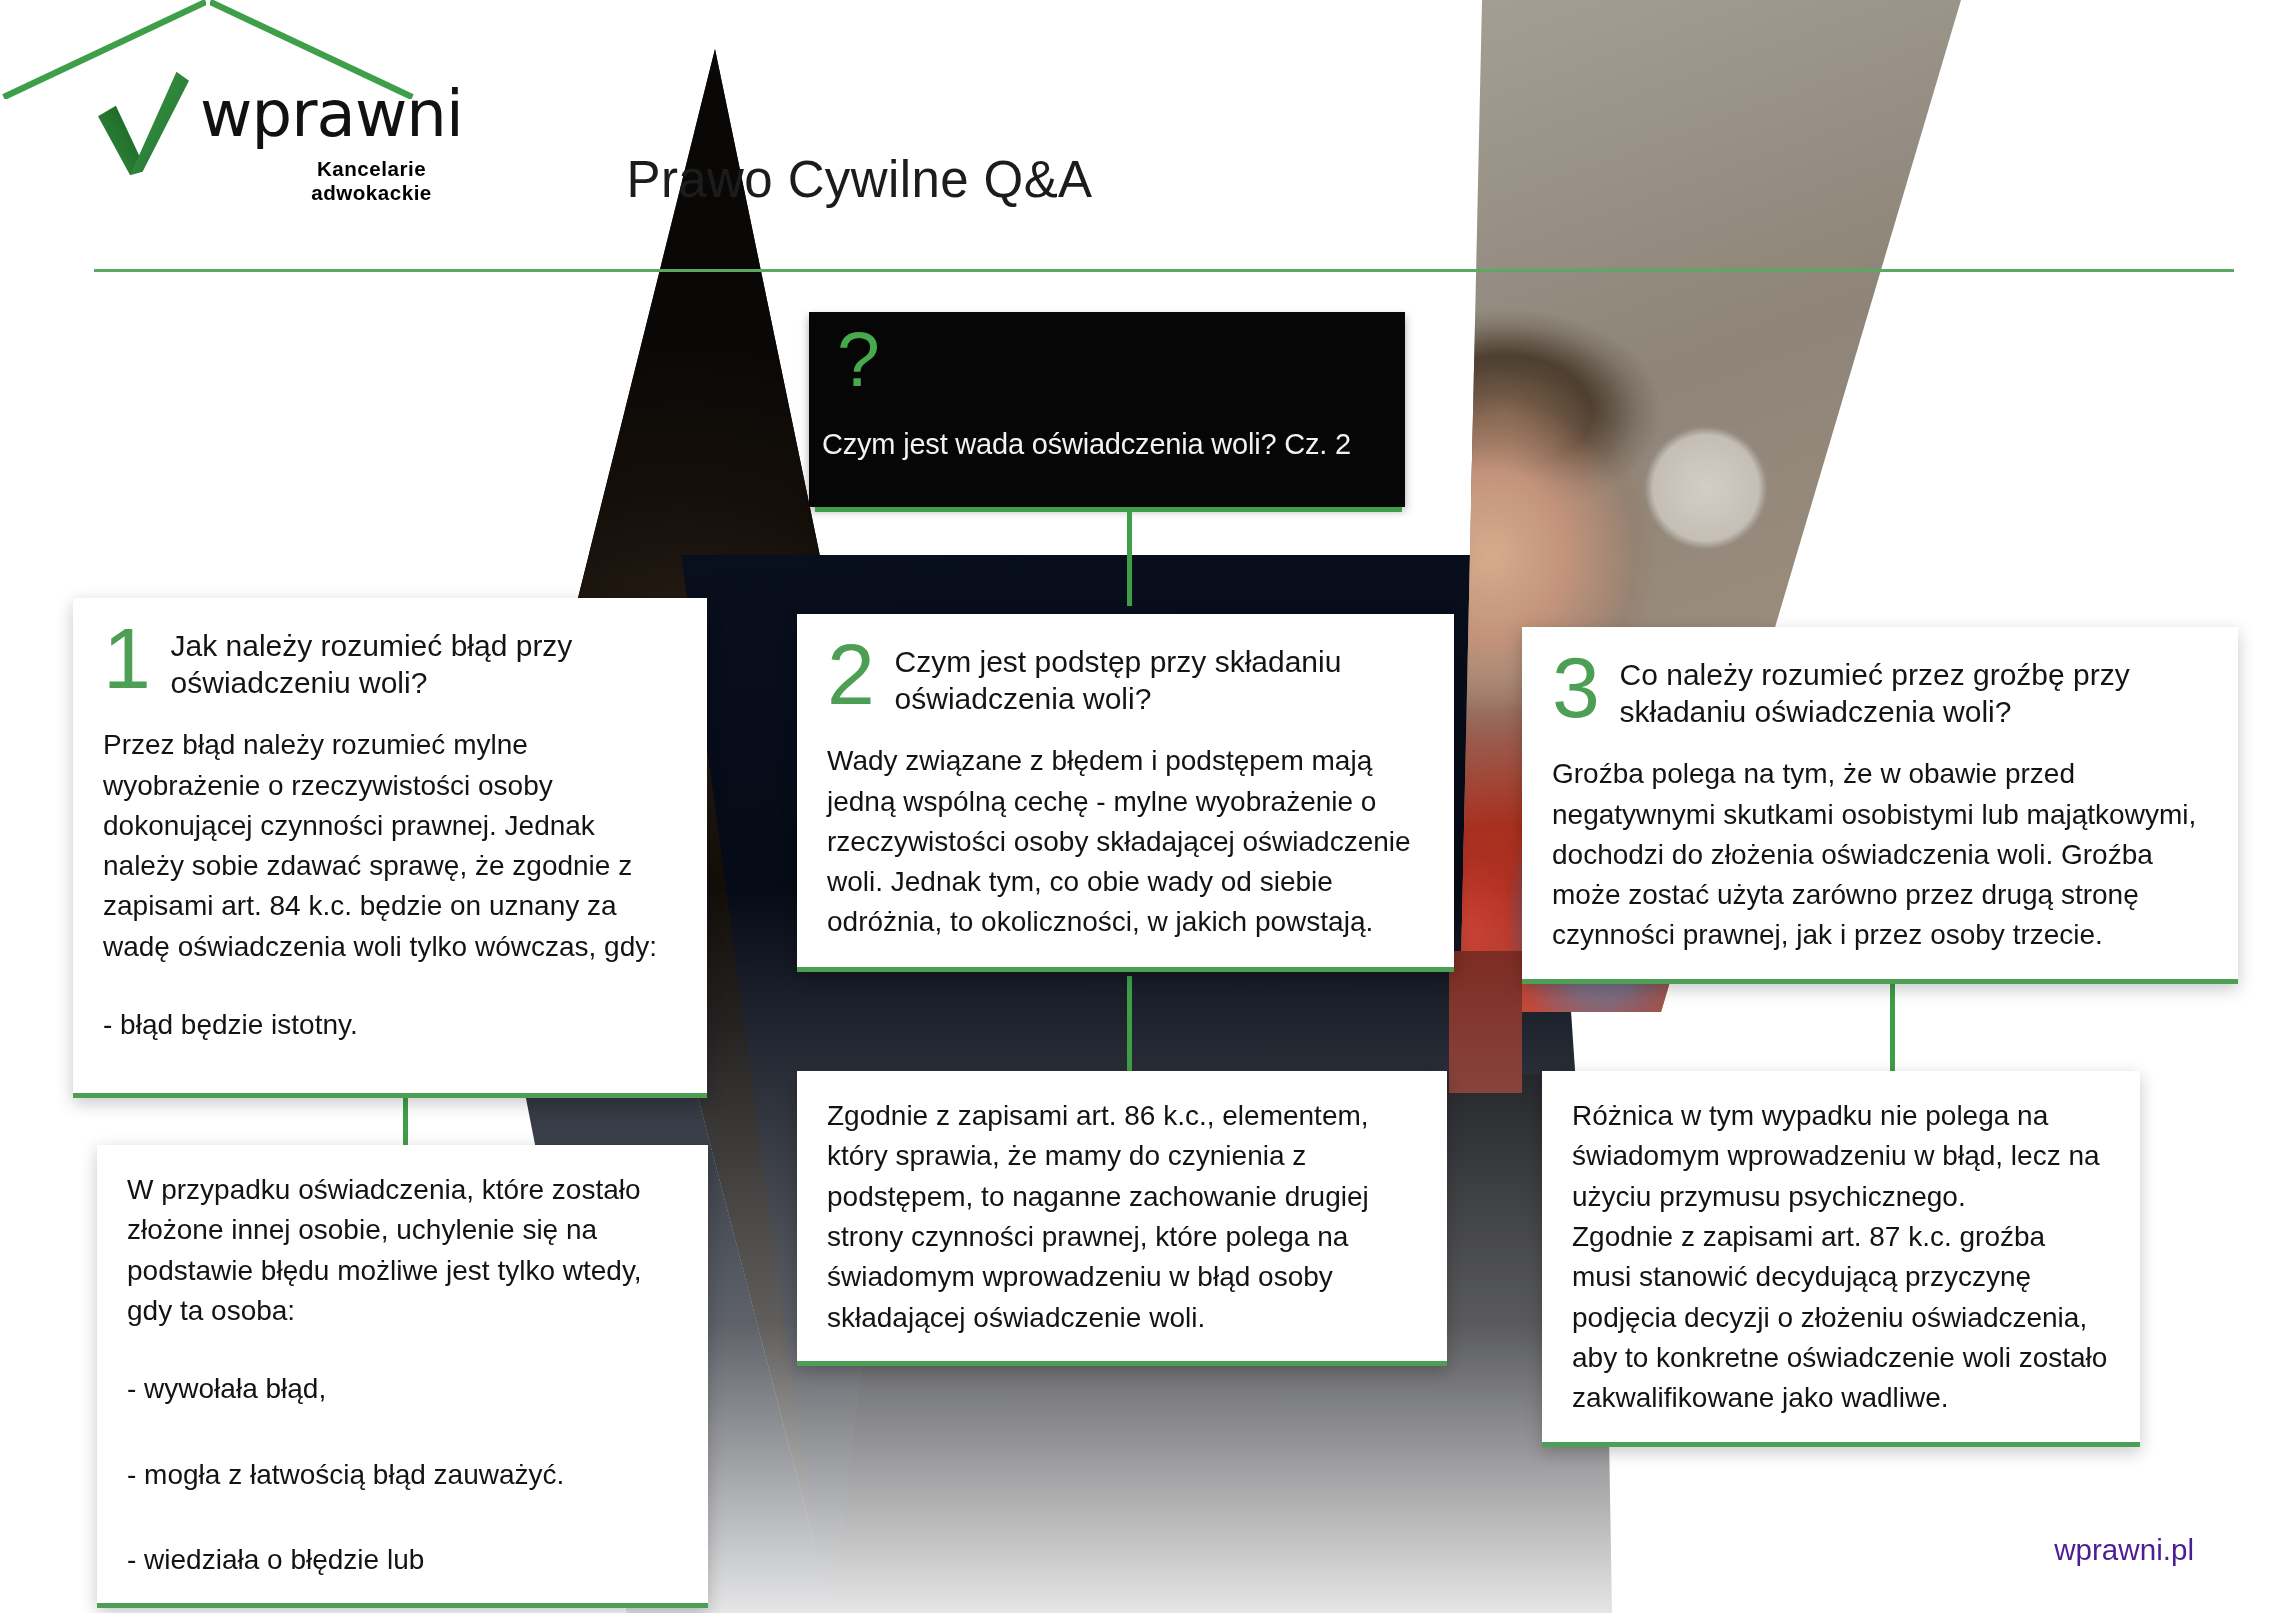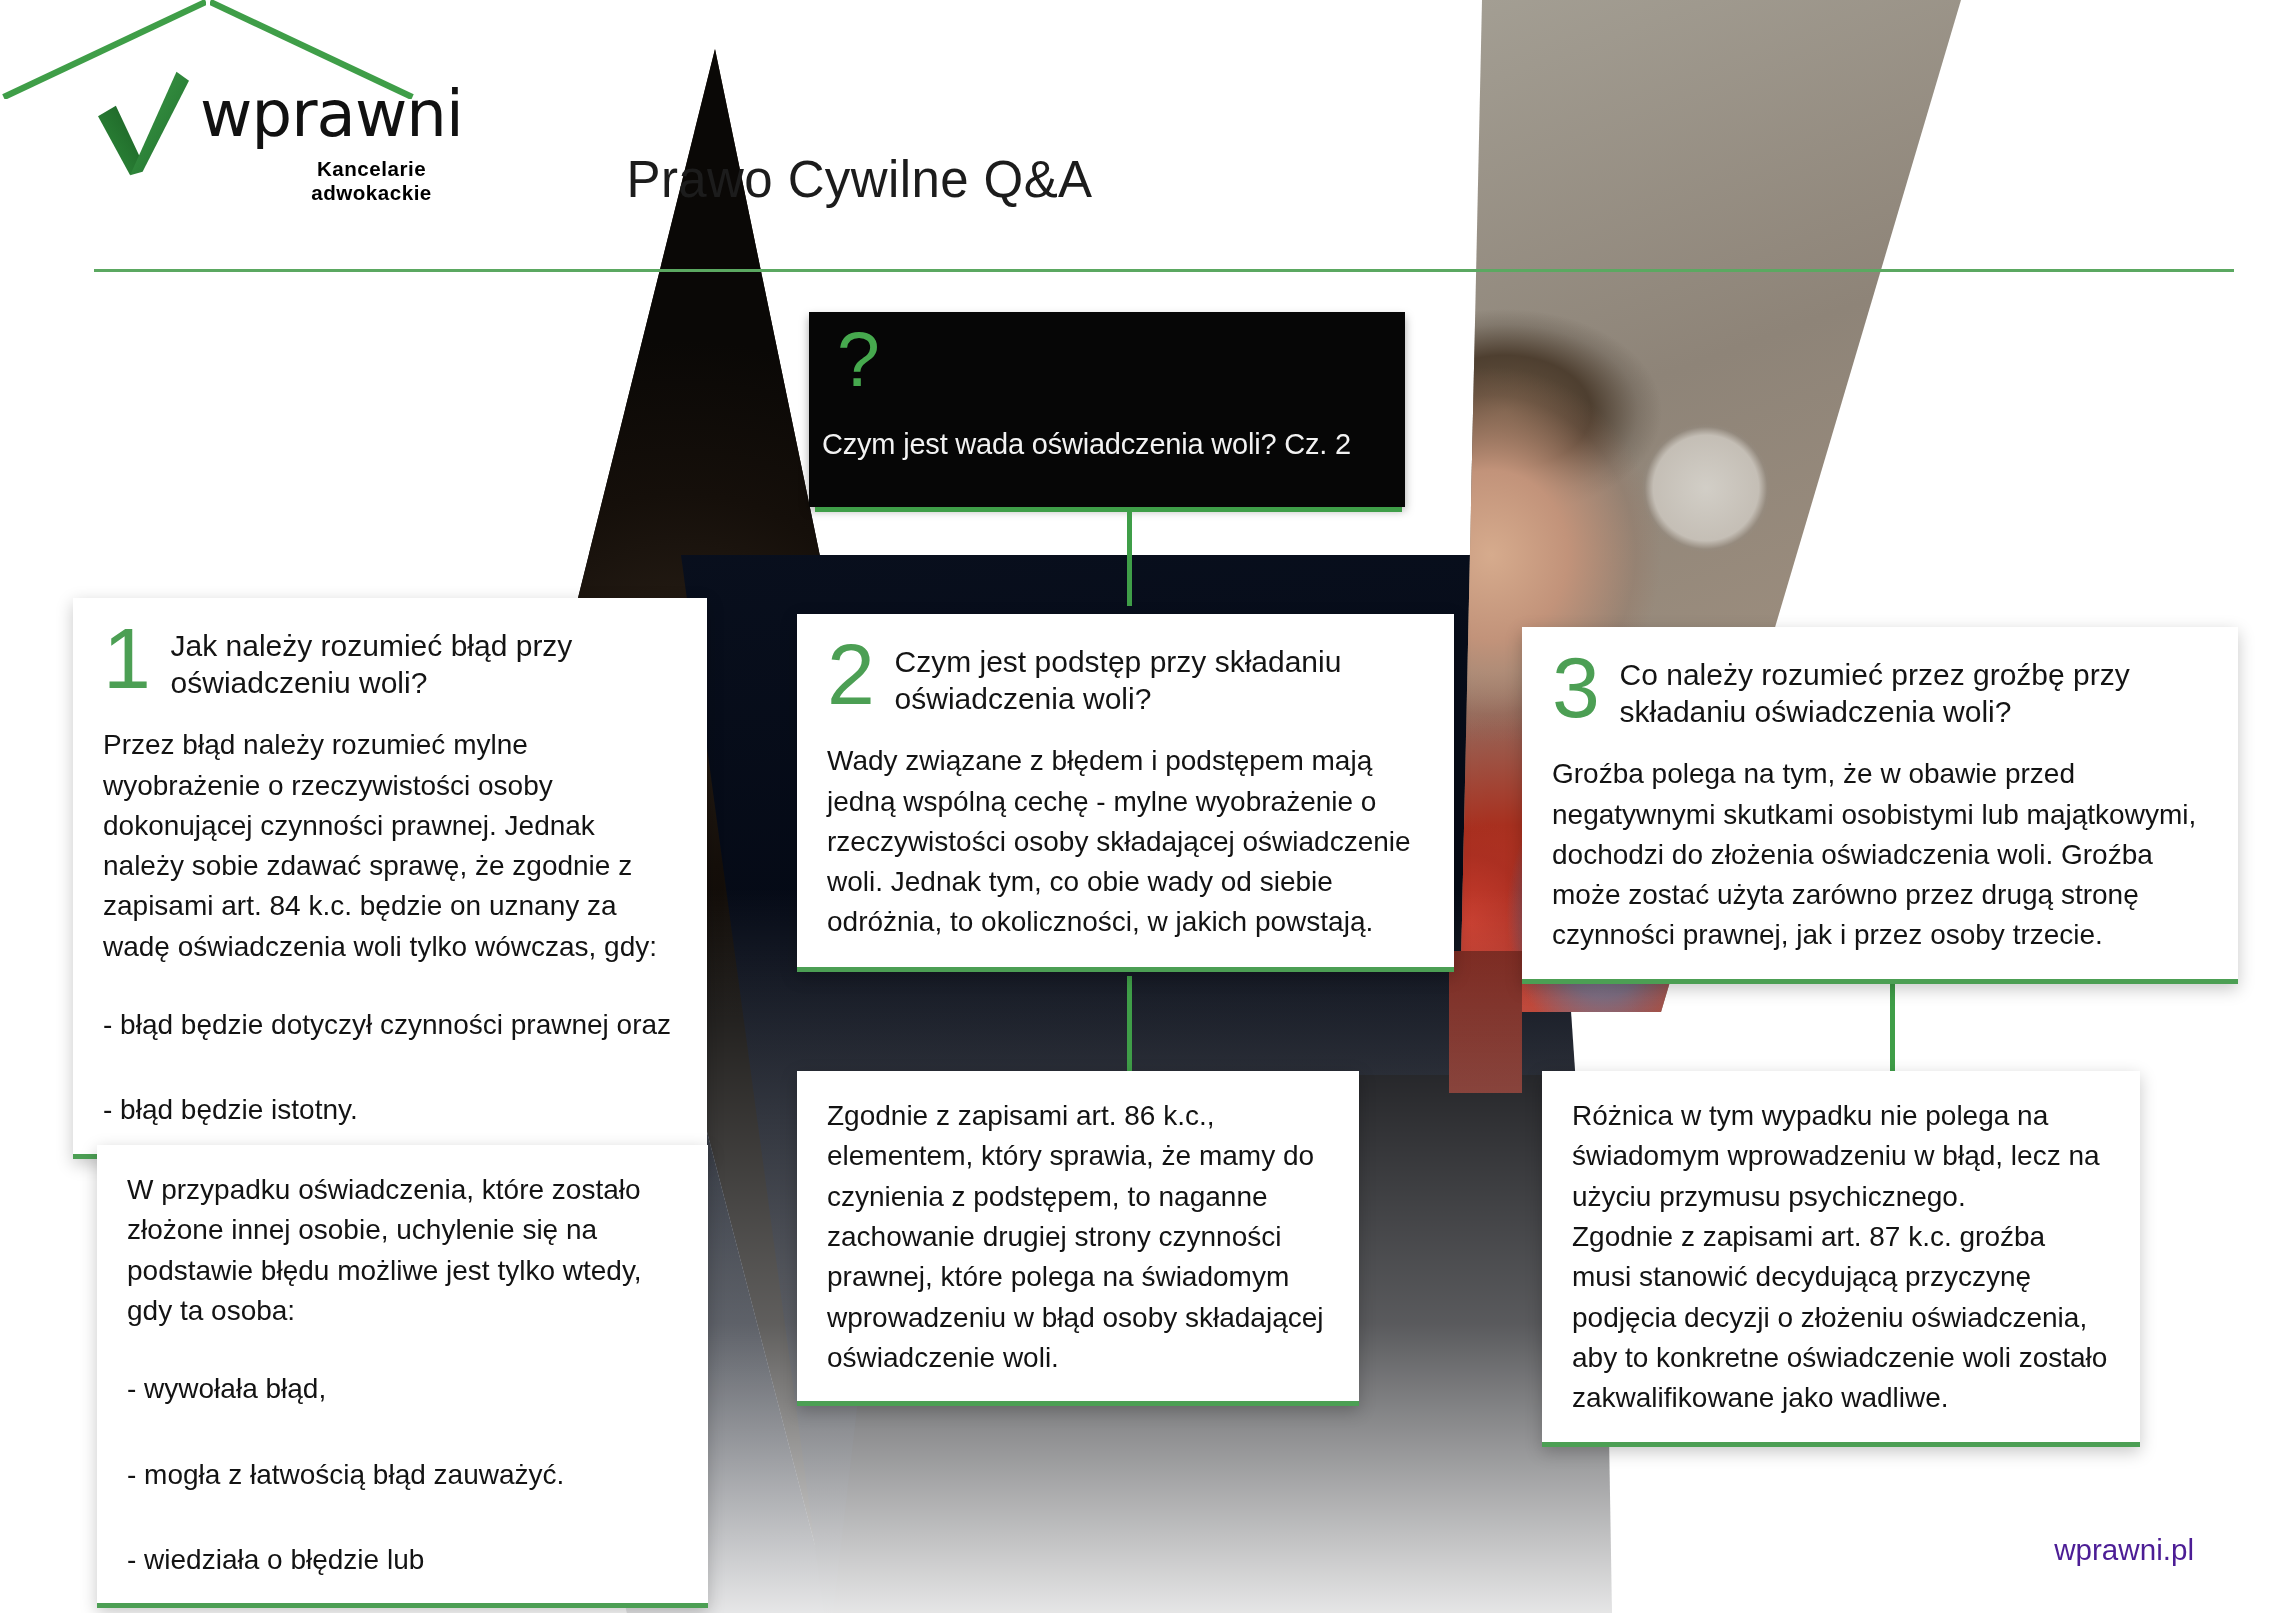--- a/index.html
+++ b/index.html
@@ -182,21 +182,21 @@
     font-size: 28px; line-height: 1.44; color:#131313;
     margin-bottom: 45px;
     font-family: "Liberation Sans", sans-serif;
   }
   .card-bullets .bi:last-child { margin-bottom: 0; }
 
   
   #card1 { left: 73px;  top: 598px;  width: 634px;  min-height: 500px; }
   #card1b{ left: 97px; top: 1145px; width: 611px;  min-height: 421px; }
   #card2 { left: 797px; top: 614px;  width: 657px;  min-height: 358px; }
-  #card2b{ left: 797px; top: 1071px; width: 562px;  min-height: 285px; }
+  #card2b{ left: 797px; top: 1071px; width: 650px;  min-height: 285px; }
   #card3 { left: 1522px;top: 627px;  width: 716px;  min-height: 347px; }
   #card3b{ left: 1542px;top: 1071px; width: 598px;  min-height: 288px; }
 
   #card1b .card-p, #card2b .card-p, #card3b .card-p { font-size: 28px; }
 
   .footer-url {
     position:absolute; right: 99px; top: 1533px;
     font-size: 29.6px; color:#4c1d95; font-weight:400;
     font-family: "Liberation Sans", sans-serif;
   }
@@ -261,21 +261,20 @@
   <div class="conn conn-v-card3"></div>
 
   
   <div class="card" id="card1">
     <div class="card-head">
       <div class="card-num">1</div>
       <div class="card-q">Jak należy rozumieć błąd przy oświadczeniu woli?</div>
     </div>
     <div class="card-p">Przez błąd należy rozumieć mylne wyobrażenie o rzeczywistości osoby dokonującej czynności prawnej. Jednak należy sobie zdawać sprawę, że zgodnie z zapisami art. 84 k.c. będzie on uznany za wadę oświadczenia woli tylko wówczas, gdy:</div>
     <div class="card-bullets">
-      <div class="bi">- błąd będzie dotyczył czynności prawnej oraz</div>
       <div class="bi">- błąd będzie istotny.</div>
     </div>
   </div>
 
   
   <div class="card" id="card1b">
     <div class="card-p">W przypadku oświadczenia, które zostało złożone innej osobie, uchylenie się na podstawie błędu możliwe jest tylko wtedy, gdy ta osoba:</div>
     <div class="card-bullets">
       <div class="bi">- wywołała błąd,</div>
       <div class="bi">- mogła z łatwością błąd zauważyć.</div>

